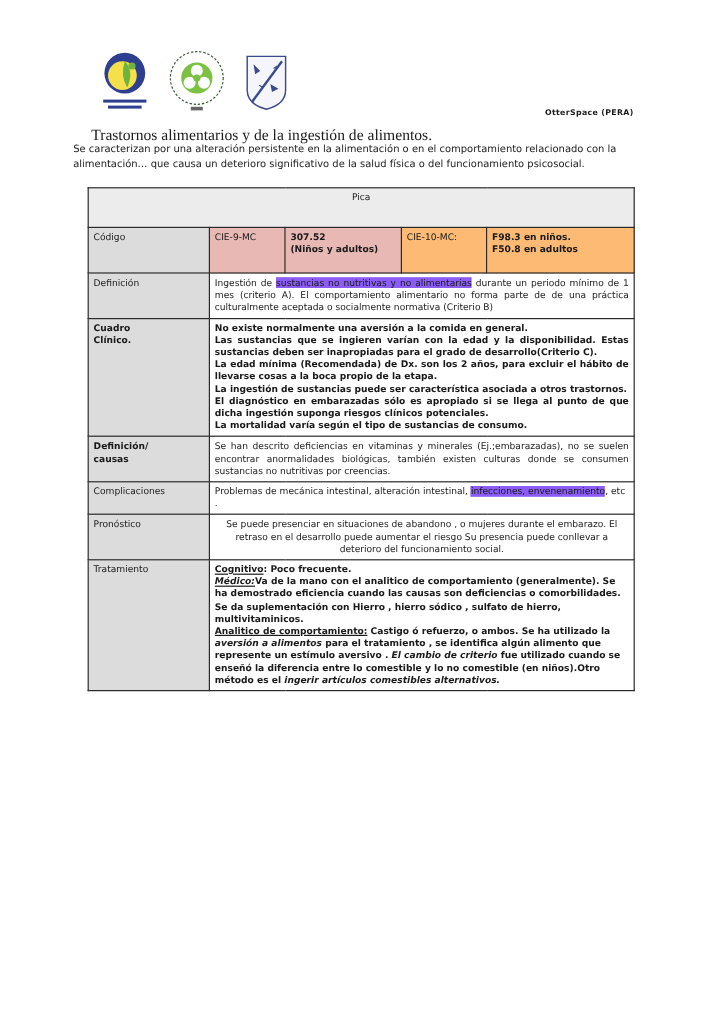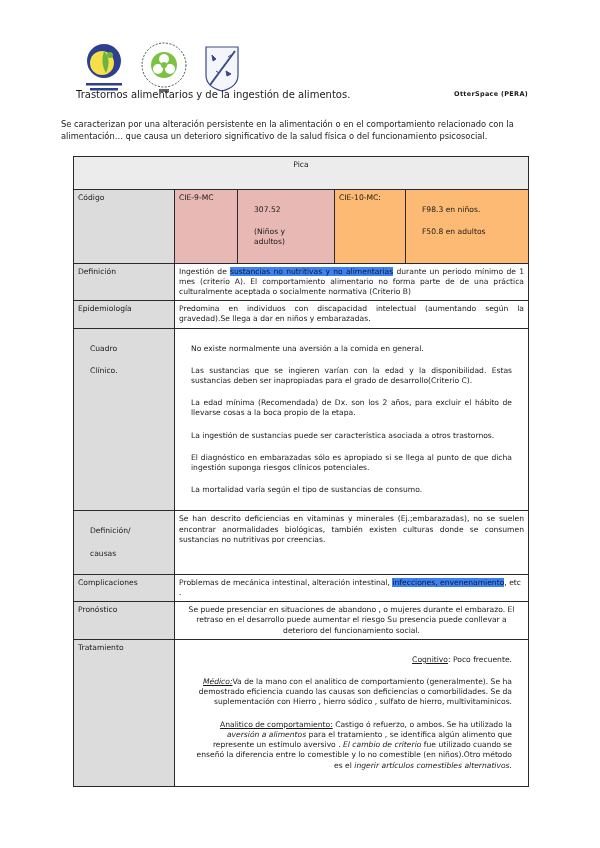--- a/index.html
+++ b/index.html
@@ -1,33 +1,33 @@
 <!DOCTYPE html>
 <html><head>
 <meta charset="utf-8">
 <style>
   html, body { margin: 0; padding: 0; background: #ffffff; }
   body { width: 600px; height: 848px; position: relative; overflow: hidden;
          font-family: "DejaVu Sans", sans-serif; color: #1a1a1a; }
   .logos { position: absolute; left: 82px; top: 40px; height: 56px; display: flex; gap: 14px; align-items: center; }
   .logo { display: block; }
   .header-right { position: absolute; right: 72px; top: 90px; font-size: 6.5px; font-weight: bold; letter-spacing: 0.3px; }
-  .title { position: absolute; left: 76px; top: 89px; font-size: 10px; }
+  .title { position: absolute; left: 76px; top: 105px; font-size: 13px; font-family: Liberation Serif, serif; }
   .intro { position: absolute; left: 61px; top: 119px; width: 458px; font-size: 8.3px; line-height: 11.5px; }
   table.pica { position: absolute; left: 73px; top: 156px; width: 456px; border-collapse: collapse; font-size: 7.6px; line-height: 10.2px; }
   table.pica td { border: 1.3px solid #2a2a2a; vertical-align: top; padding: 3px 4px; }
   td.label { background: #dcdcdc; width: 92px; }
   td.header-cell { background: #ececec; height: 26px; text-align: center; }
   td.pink { background: #e8b8b4; }
   td.yellow { background: #fdba74; }
   td.content { background: #ffffff; text-align: justify; }
-  .hl { background: #3b82f6; }
+  .hl { background: #8b5cf6; }
   .u { text-decoration: underline; }
   .i { font-style: italic; }
-  p { margin: 12px; }
+  p { margin: 0; font-weight: bold; }
 </style>
 </head>
 <body>
 
 <div class="logos">
   <svg class="logo" width="44" height="54" viewBox="0 0 44 54">
     <circle cx="22" cy="20" r="17" fill="#2e3f8f"></circle>
     <circle cx="20" cy="22" r="12" fill="#f3e04a"></circle>
     <path d="M22 10 Q30 18 24 32 Q18 22 22 10Z" fill="#6cb33f"></path>
     <circle cx="28" cy="14" r="3" fill="#6cb33f"></circle>
@@ -71,24 +71,20 @@
     <td class="yellow">
       <p>F98.3 en niños.</p>
       <p>F50.8 en adultos</p>
     </td>
   </tr>
   <tr>
     <td class="label">Definición</td>
     <td class="content" colspan="4"><span>Ingestión de </span><span class="hl">sustancias no nutritivas y no alimentarias</span><span> durante un periodo mínimo de 1 mes (criterio A). El comportamiento alimentario no forma parte de de una práctica culturalmente aceptada  o socialmente normativa (Criterio B)</span></td>
   </tr>
   <tr>
-    <td class="label">Epidemiología</td>
-    <td class="content" colspan="4">Predomina en individuos con discapacidad intelectual (aumentando según la gravedad).Se llega a dar en niños y embarazadas.</td>
-  </tr>
-  <tr>
     <td class="label">
       <p>Cuadro</p>
       <p>Clínico.</p>
     </td>
     <td class="content" colspan="4">
       <p>No existe normalmente una aversión a la comida en general.</p>
       <p>Las sustancias que se ingieren varían con la edad y la disponibilidad. Estas sustancias deben ser inapropiadas para el grado de desarrollo(Criterio C).</p>
       <p>La edad mínima (Recomendada) de Dx. son los 2 años, para excluir el hábito de llevarse cosas a la boca propio de la etapa.</p>
       <p>La ingestión de sustancias puede ser característica asociada a otros trastornos.</p>
       <p>El diagnóstico en embarazadas sólo es apropiado si se llega al punto de que dicha ingestión suponga riesgos clínicos potenciales.</p>
@@ -105,20 +101,20 @@
   <tr>
     <td class="label">Complicaciones</td>
     <td class="content" colspan="4" style="text-align:left"><span>Problemas de mecánica intestinal, alteración intestinal, </span><span class="hl">infecciones, envenenamiento</span><span>, etc .</span></td>
   </tr>
   <tr>
     <td class="label">Pronóstico</td>
     <td class="content" colspan="4" style="text-align:center">Se puede presenciar en situaciones de abandono , o mujeres durante el embarazo. El retraso en el desarrollo puede aumentar el riesgo Su presencia puede conllevar a deterioro del funcionamiento social.</td>
   </tr>
   <tr>
     <td class="label">Tratamiento</td>
-    <td class="content" colspan="4" style="text-align:right">
+    <td class="content" colspan="4" style="text-align:left">
       <p><span class="u">Cognitivo</span><span>: Poco frecuente.</span></p>
       <p><span class="u i">Médico:</span><span>Va de la mano con el analitico de comportamiento (generalmente). Se ha demostrado eficiencia cuando las causas son deficiencias o comorbilidades. Se da suplementación con Hierro , hierro sódico , sulfato de hierro, multivitaminicos.</span></p>
       <p><span class="u">Analitico de comportamiento:</span><span> Castigo ó refuerzo, o ambos. Se ha utilizado la </span><span class="i">aversión a alimentos</span><span> para el tratamiento , se identifica algún alimento que represente un estímulo aversivo . </span><span class="i">El cambio de criterio</span><span> fue utilizado cuando se enseñó la diferencia entre lo comestible y lo no comestible (en niños).Otro método es el </span><span class="i">ingerir artículos comestibles alternativos.</span></p>
     </td>
   </tr>
 </tbody>
   </table>
 
 </body></html>

